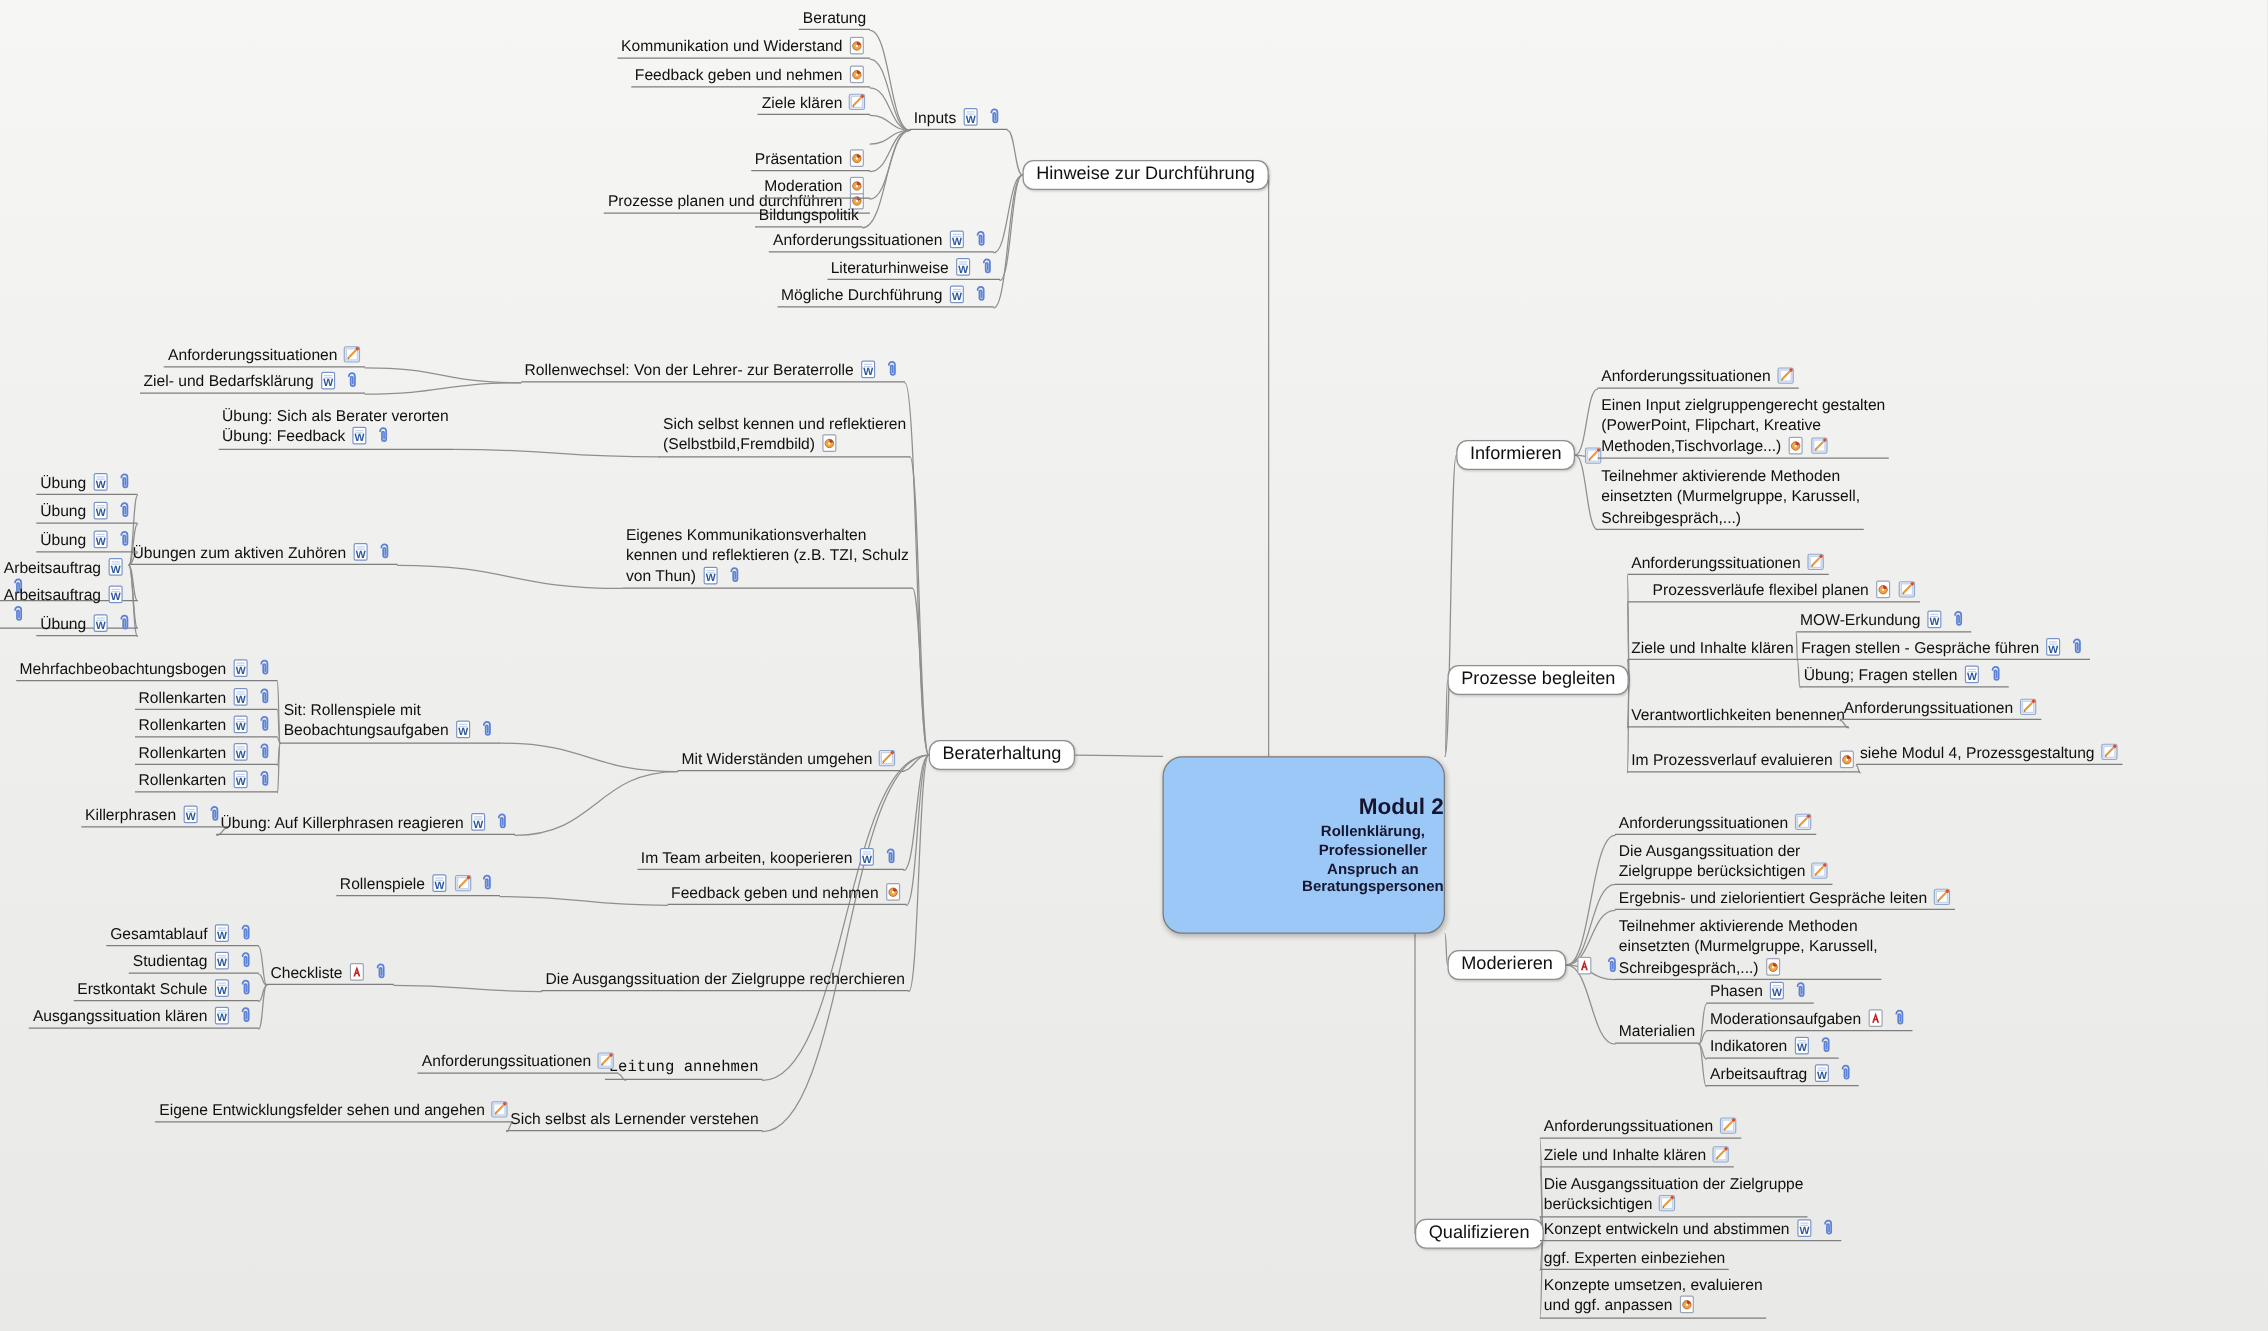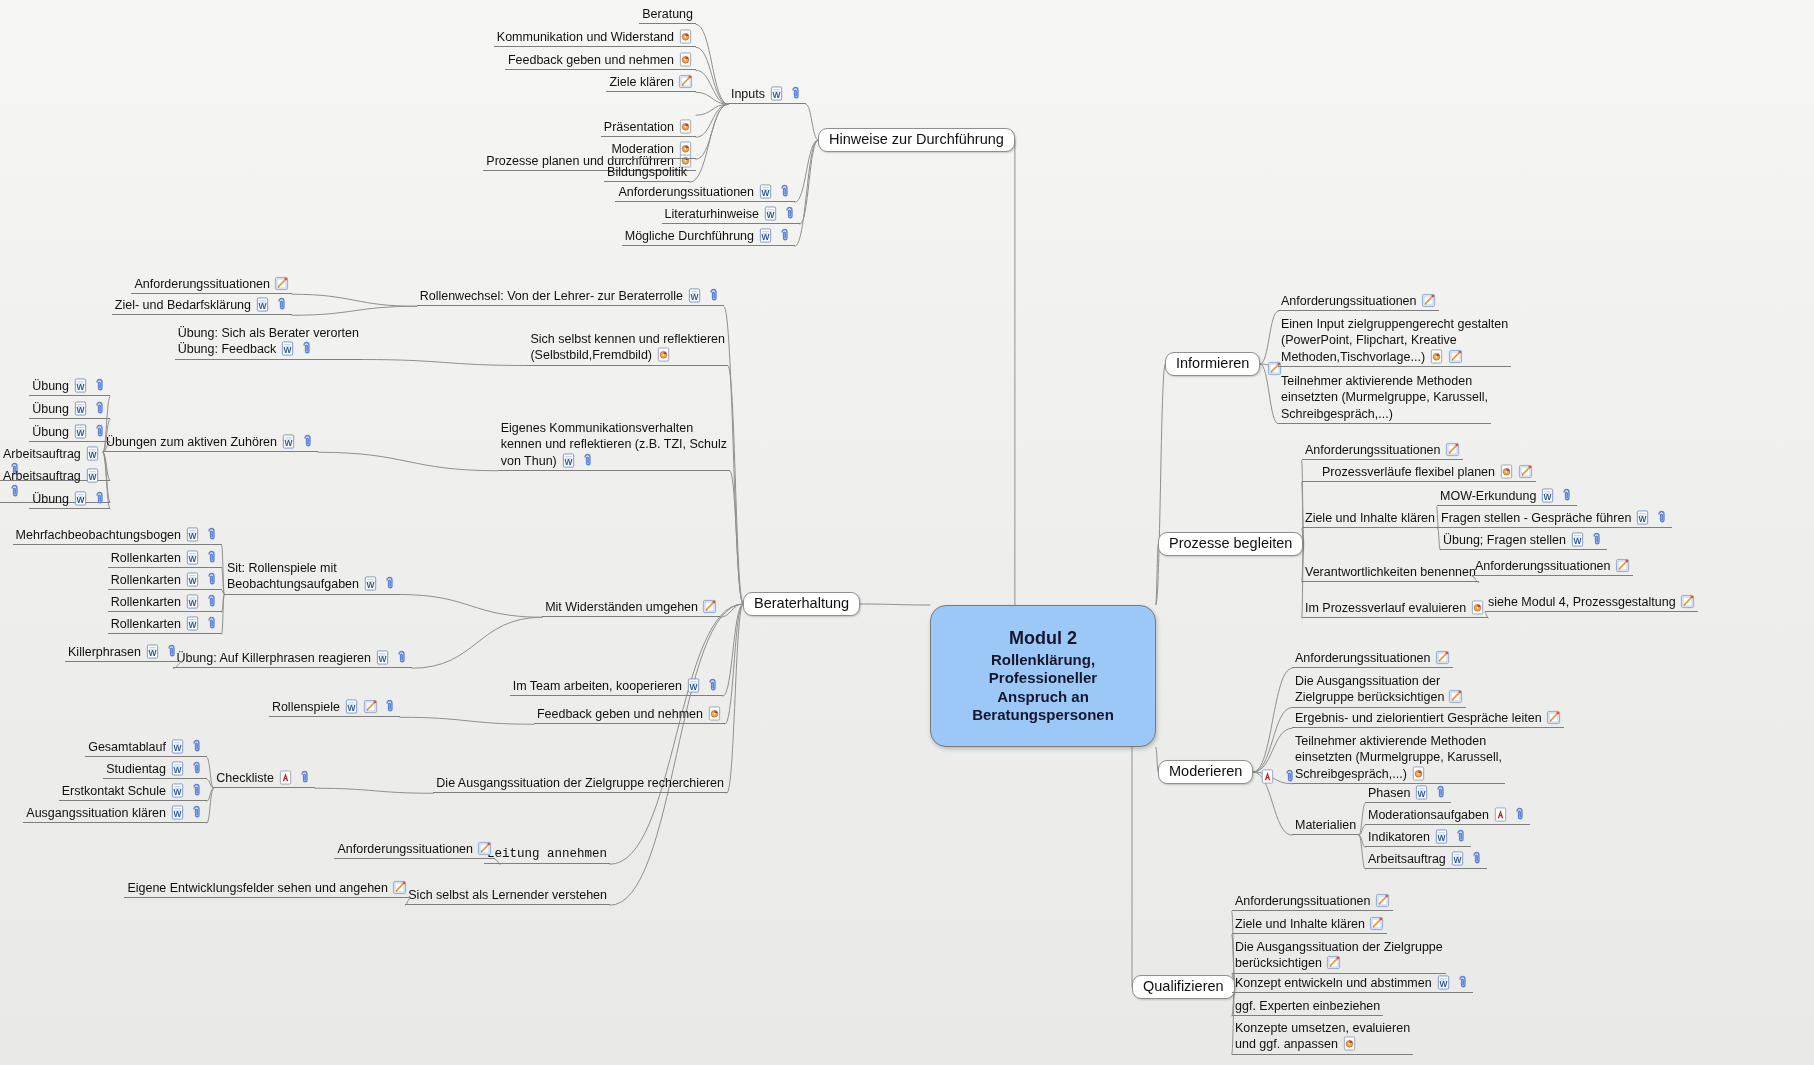--- a/index.html
+++ b/index.html
@@ -11,33 +11,33 @@
   #edges{position:absolute;left:0;top:0;z-index:0;}
   .node{position:absolute;z-index:1;}
   .leaf{
     font-size:12.5px;line-height:1.3;color:#101010;
     border-bottom:1px solid #7e7e7e;padding:0 3px 1px 3px;
     white-space:pre-line;
   }
   .leaf .lbl{white-space:pre-line;}
   .icon{display:inline-block;width:15px;height:15px;vertical-align:-3px;margin-left:4px;}
   .icon svg{display:block;}
-  .boxwrap{display:flex;align-items:flex-end;gap:3px;}
+  .boxwrap{display:flex;align-items:center;gap:3px;}
   .bubble{
     background:#ffffff;border:1px solid #8f8f8f;border-radius:9px;
     padding:2px 10px 4px 10px;font-size:14.5px;color:#101010;
     box-shadow:1px 1px 2px rgba(0,0,0,.18);white-space:nowrap;
   }
   .central{
     background:#9cc8f7;border:1px solid #7a7a7a;border-radius:16px;
     width:224px;height:140px;display:flex;flex-direction:column;justify-content:center;
     text-align:center;color:#15152e;box-shadow:1px 2px 4px rgba(0,0,0,.22);
   }
   .c-title{font-size:18px;font-weight:bold;margin-bottom:2px;}
-  .c-sub{font-size:15px;font-weight:bold;white-space:pre-line;line-height:1.22;}
+  .c-sub{font-size:12px;font-weight:bold;white-space:pre-line;line-height:1.22;}
 </style>
 </head>
 <body>
 
 <div id="canvas">
   <svg id="edges" width="1814" height="1065">
       <path d="M 1014.890625 140 C 1014.890625 140, 1014.890625 605, 1014.890625 605" fill="none" stroke="#8f8f8f" stroke-width="1" stroke-linecap="round"></path>
       <path d="M 860.125 604 C 895.0625 604, 895.0625 605, 930 605" fill="none" stroke="#8f8f8f" stroke-width="1" stroke-linecap="round"></path>
       <path d="M 1165 364 C 1160.5 364, 1160.5 605, 1156 605" fill="none" stroke="#8f8f8f" stroke-width="1" stroke-linecap="round"></path>
       <path d="M 1158 544 C 1157 544, 1157 605, 1156 605" fill="none" stroke="#8f8f8f" stroke-width="1" stroke-linecap="round"></path>
@@ -112,21 +112,21 @@
       <path d="M 1365 825.25 C 1362.0703125 825.25, 1362.0703125 835.25, 1359.140625 835.25" fill="none" stroke="#8f8f8f" stroke-width="1" stroke-linecap="round"></path>
       <path d="M 1365 847.25 C 1362.0703125 847.25, 1362.0703125 835.25, 1359.140625 835.25" fill="none" stroke="#8f8f8f" stroke-width="1" stroke-linecap="round"></path>
       <path d="M 1365 869.25 C 1362.0703125 869.25, 1362.0703125 835.25, 1359.140625 835.25" fill="none" stroke="#8f8f8f" stroke-width="1" stroke-linecap="round"></path>
       <path d="M 1232 911.25 C 1233.296875 911.25, 1233.296875 987, 1234.59375 987" fill="none" stroke="#8f8f8f" stroke-width="1" stroke-linecap="round"></path>
       <path d="M 1232 934.25 C 1233.296875 934.25, 1233.296875 987, 1234.59375 987" fill="none" stroke="#8f8f8f" stroke-width="1" stroke-linecap="round"></path>
       <path d="M 1232 973.5 C 1233.296875 973.5, 1233.296875 987, 1234.59375 987" fill="none" stroke="#8f8f8f" stroke-width="1" stroke-linecap="round"></path>
       <path d="M 1232 993.25 C 1233.296875 993.25, 1233.296875 987, 1234.59375 987" fill="none" stroke="#8f8f8f" stroke-width="1" stroke-linecap="round"></path>
       <path d="M 1232 1016.25 C 1233.296875 1016.25, 1233.296875 987, 1234.59375 987" fill="none" stroke="#8f8f8f" stroke-width="1" stroke-linecap="round"></path>
       <path d="M 1232 1054.5 C 1233.296875 1054.5, 1233.296875 987, 1234.59375 987" fill="none" stroke="#8f8f8f" stroke-width="1" stroke-linecap="round"></path>
     </svg>
-<div class="node central" style="top: 605px; left: 930px;">
+<div class="node central" style="top: 605px; left: 930px; align-items: flex-end;">
       <div class="c-title">Modul 2</div>
       <div class="c-sub">Rollenklärung,
 Professioneller
 Anspruch an
 Beratungspersonen</div>
     </div>
     <div class="node boxwrap" style="top: 128px; left: 818px;">
       <span class="bubble">Hinweise zur Durchführung</span>
     </div>
     <div class="node boxwrap" style="top: 592px; left: 743px;">

